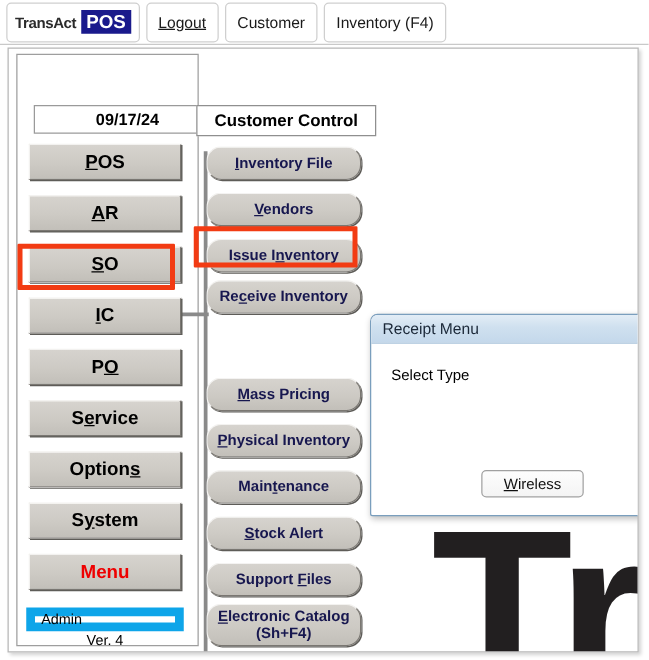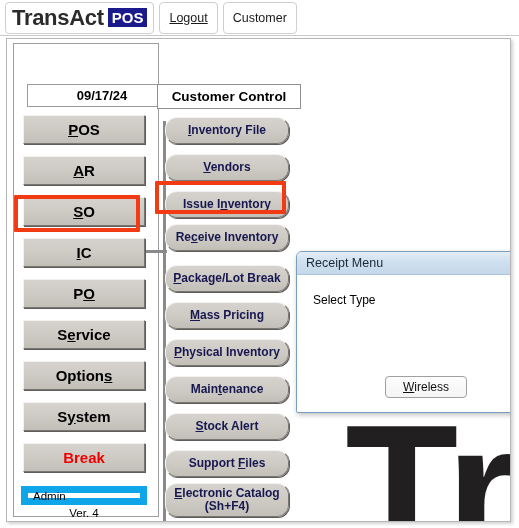--- a/index.html
+++ b/index.html
@@ -30,21 +30,21 @@
     padding:0 9px;
     margin-right:5px;
     font-size:12.5px;
     color:#1a1a1a;
     white-space:nowrap;
     flex:0 0 auto;
   }
   .tbtn .u{text-decoration:underline;}
   #logo-btn{padding:0 6px;}
   .logo-transact{
-    font-weight:bold;font-size:22px;color:#2b2b2b;letter-spacing:-0.3px;
+    font-weight:bold;font-size:12px;color:#2b2b2b;letter-spacing:-0.3px;
     font-family:"Liberation Sans", sans-serif;
   }
   .logo-pos{
     font-weight:bold;font-size:15px;color:#ffffff;background:#1a1a8c;
     padding:1px 4px;margin-left:4px;letter-spacing:0px;
   }
 
   
   #app{
     position:absolute;left:6px;top:38px;
@@ -202,20 +202,23 @@
   <div class="tbtn" id="logo-btn">
     <span class="logo-transact">TransAct</span>
     <span class="logo-pos">POS</span>
   </div>
   <div class="tbtn">
     <span class="u">Logout</span>
   </div>
   <div class="tbtn">
     <span>Customer</span>
   </div>
+  <div class="tbtn">
+    <span>Inventory (F4)</span>
+  </div>
 
 </div>
 
 <div id="app">
 
   <div id="watermark">Tr</div>
 
   <div id="connector-v"></div>
 
   <div id="left-panel"></div>
@@ -242,21 +245,21 @@
   <div class="gbtn lbtn" style="top:281px">
     <span class="lbl">S<span class="u">e</span>rvice</span>
   </div>
   <div class="gbtn lbtn" style="top:322px">
     <span class="lbl">Option<span class="u">s</span></span>
   </div>
   <div class="gbtn lbtn" style="top:363px">
     <span class="lbl">S<span class="u">y</span>stem</span>
   </div>
   <div class="gbtn lbtn exit" style="top:404px">
-    <span class="lbl">Break</span>
+    <span class="lbl">Menu</span>
   </div>
 
   <div id="user-field">
     <span>Admin</span>
   </div>
   <div id="ver-label">Ver. 4</div>
   <div id="globe-box">
     
   </div>
 
@@ -269,23 +272,20 @@
     <span class="lbl"><span class="u">I</span>nventory File</span>
   </div>
   <div class="gbtn mbtn" style="top:115px">
     <span class="lbl"><span class="u">V</span>endors</span>
   </div>
   <div class="gbtn mbtn" style="top:152px">
     <span class="lbl">Issue I<span class="u">n</span>ventory</span>
   </div>
   <div class="gbtn mbtn" style="top:185px">
     <span class="lbl">Re<span class="u">c</span>eive Inventory</span>
-  </div>
-  <div class="gbtn mbtn" style="top:226px">
-    <span class="lbl"><span class="u">P</span>ackage/Lot Break</span>
   </div>
   <div class="gbtn mbtn" style="top:263px">
     <span class="lbl"><span class="u">M</span>ass Pricing</span>
   </div>
   <div class="gbtn mbtn" style="top:300px">
     <span class="lbl"><span class="u">P</span>hysical Inventory</span>
   </div>
   <div class="gbtn mbtn" style="top:337px">
     <span class="lbl">Main<span class="u">t</span>enance</span>
   </div>

